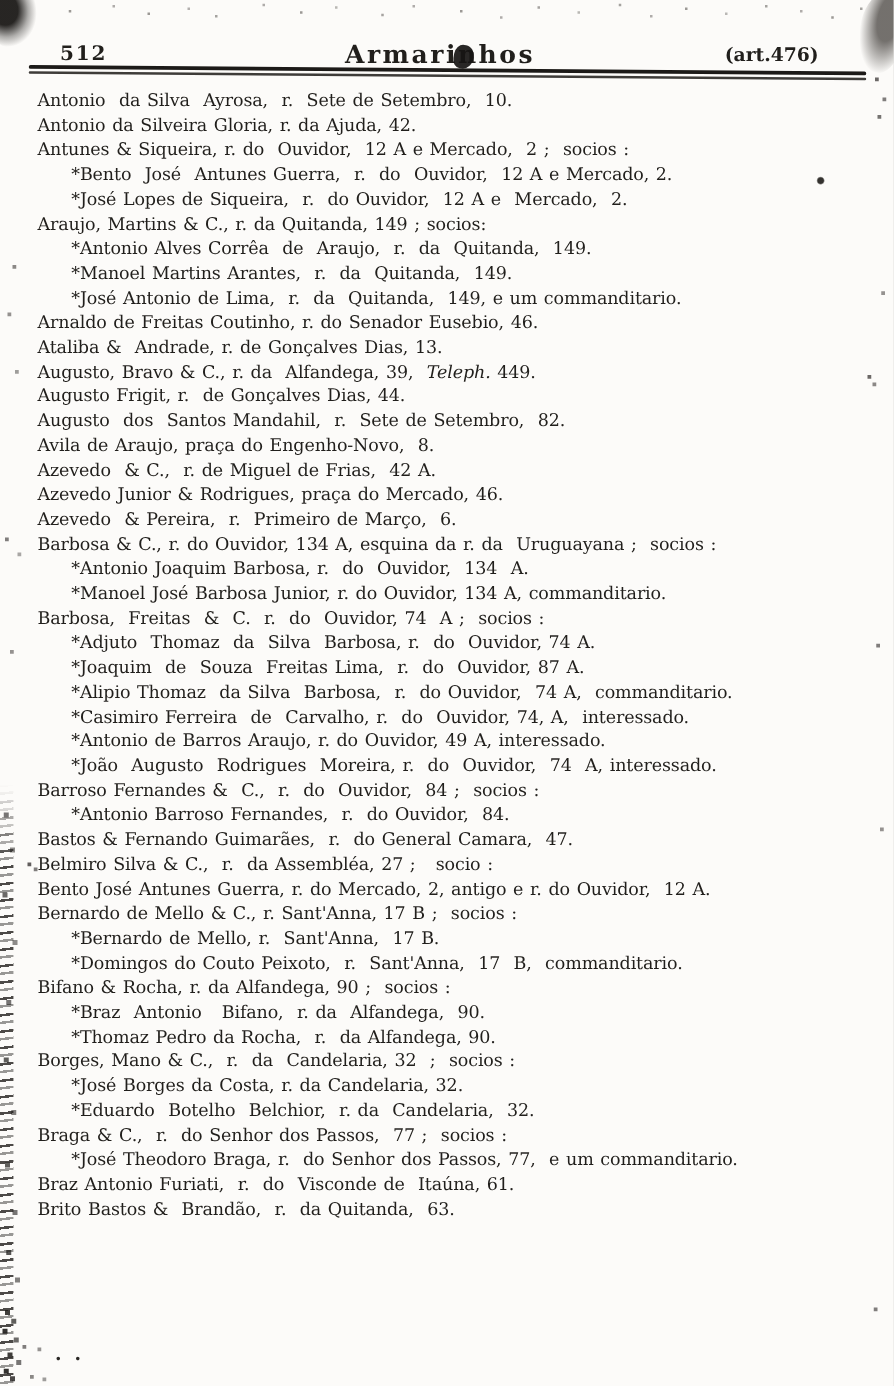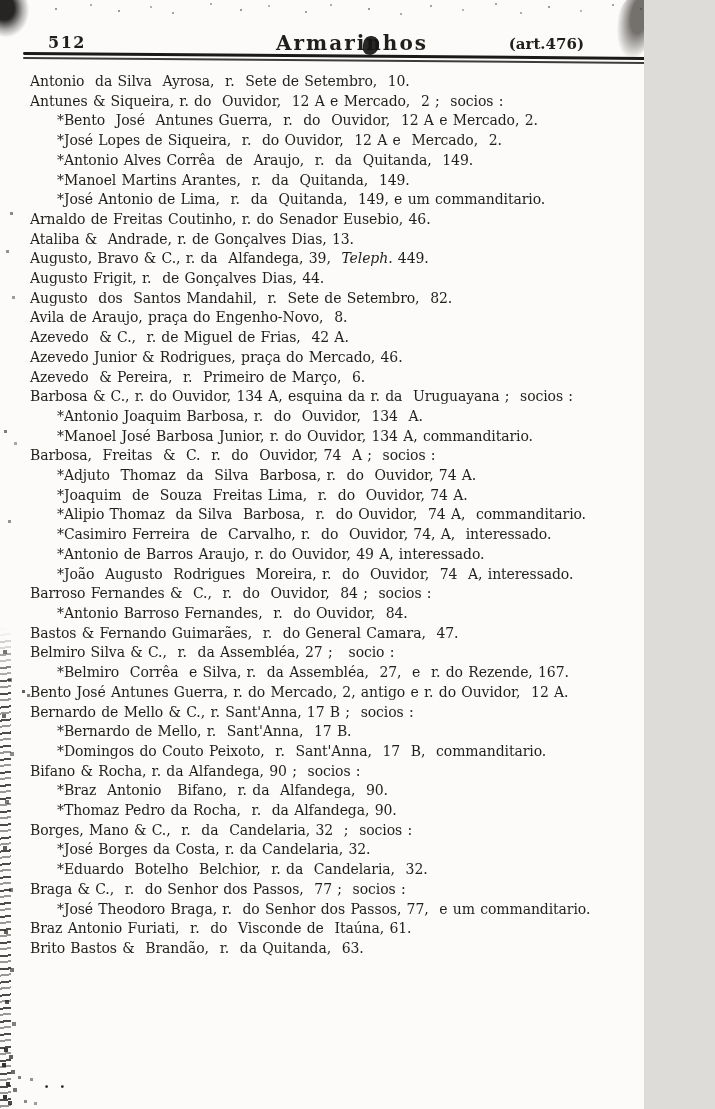--- a/index.html
+++ b/index.html
@@ -1,18 +1,18 @@
 <!DOCTYPE html>
 <html><head>
 <meta charset="utf-8">
 <style>
   html, body { margin: 0; padding: 0; background: #dddcd8; }
   .page {
     position: relative;
-    width: 644px; height: 1109px;
+    width: 715px; height: 1109px;
     margin: 0;
     background: #fcfbf9;
     overflow: hidden;
     font-family: "DejaVu Serif", "Liberation Serif", serif;
     color: #211f1c;
   }
 
   
   .page-number {
     position: absolute; left: 48px; top: 33px;
@@ -135,50 +135,51 @@
     <span class="title-blot"></span>
   </div>
   <div class="article-ref">(art.476)</div>
   <div class="header-rule">
     <div class="r1"></div>
     <div class="r2"></div>
   </div>
 
   <div class="entries" id="entries">
       <div class="entry">Antonio  da Silva  Ayrosa,  r.  Sete de Setembro,  10.</div>
+      <div class="entry">Antonio da Silveira Gloria, r. da Ajuda, 42.</div>
       <div class="entry">Antunes &amp; Siqueira, r. do  Ouvidor,  12 A e Mercado,  2 ;  socios :</div>
       <div class="entry indented">*Bento  José  Antunes Guerra,  r.  do  Ouvidor,  12 A e Mercado, 2.</div>
       <div class="entry indented">*José Lopes de Siqueira,  r.  do Ouvidor,  12 A e  Mercado,  2.</div>
+      <div class="entry">Araujo, Martins &amp; C., r. da Quitanda, 149 ; socios:</div>
       <div class="entry indented">*Antonio Alves Corrêa  de  Araujo,  r.  da  Quitanda,  149.</div>
       <div class="entry indented">*Manoel Martins Arantes,  r.  da  Quitanda,  149.</div>
       <div class="entry indented">*José Antonio de Lima,  r.  da  Quitanda,  149, e um commanditario.</div>
       <div class="entry">Arnaldo de Freitas Coutinho, r. do Senador Eusebio, 46.</div>
       <div class="entry">Ataliba &amp;  Andrade, r. de Gonçalves Dias, 13.</div>
       <div class="entry"><span>Augusto, Bravo &amp; C., r. da  Alfandega, 39,  </span><span class="ital">Teleph.</span><span> 449.</span></div>
       <div class="entry">Augusto Frigit, r.  de Gonçalves Dias, 44.</div>
       <div class="entry">Augusto  dos  Santos Mandahil,  r.  Sete de Setembro,  82.</div>
       <div class="entry">Avila de Araujo, praça do Engenho-Novo,  8.</div>
       <div class="entry">Azevedo  &amp; C.,  r. de Miguel de Frias,  42 A.</div>
       <div class="entry">Azevedo Junior &amp; Rodrigues, praça do Mercado, 46.</div>
       <div class="entry">Azevedo  &amp; Pereira,  r.  Primeiro de Março,  6.</div>
       <div class="entry">Barbosa &amp; C., r. do Ouvidor, 134 A, esquina da r. da  Uruguayana ;  socios :</div>
       <div class="entry indented">*Antonio Joaquim Barbosa, r.  do  Ouvidor,  134  A.</div>
       <div class="entry indented">*Manoel José Barbosa Junior, r. do Ouvidor, 134 A, commanditario.</div>
       <div class="entry">Barbosa,  Freitas  &amp;  C.  r.  do  Ouvidor, 74  A ;  socios :</div>
       <div class="entry indented">*Adjuto  Thomaz  da  Silva  Barbosa, r.  do  Ouvidor, 74 A.</div>
-      <div class="entry indented">*Joaquim  de  Souza  Freitas Lima,  r.  do  Ouvidor, 74 A.</div>
+      <div class="entry indented">*Joaquim  de  Souza  Freitas Lima,  r.  do  Ouvidor, 87 A.</div>
       <div class="entry indented">*Alipio Thomaz  da Silva  Barbosa,  r.  do Ouvidor,  74 A,  commanditario.</div>
       <div class="entry indented">*Casimiro Ferreira  de  Carvalho, r.  do  Ouvidor, 74, A,  interessado.</div>
       <div class="entry indented">*Antonio de Barros Araujo, r. do Ouvidor, 49 A, interessado.</div>
       <div class="entry indented">*João  Augusto  Rodrigues  Moreira, r.  do  Ouvidor,  74  A, interessado.</div>
       <div class="entry">Barroso Fernandes &amp;  C.,  r.  do  Ouvidor,  84 ;  socios :</div>
       <div class="entry indented">*Antonio Barroso Fernandes,  r.  do Ouvidor,  84.</div>
       <div class="entry">Bastos &amp; Fernando Guimarães,  r.  do General Camara,  47.</div>
       <div class="entry">Belmiro Silva &amp; C.,  r.  da Assembléa, 27 ;   socio :</div>
-      <div class="entry indented">*Belmiro  Corrêa  e Silva, r.  da Assembléa,  27,  e  r. do Rezende, 167.</div>
       <div class="entry">Bento José Antunes Guerra, r. do Mercado, 2, antigo e r. do Ouvidor,  12 A.</div>
       <div class="entry">Bernardo de Mello &amp; C., r. Sant'Anna, 17 B ;  socios :</div>
       <div class="entry indented">*Bernardo de Mello, r.  Sant'Anna,  17 B.</div>
       <div class="entry indented">*Domingos do Couto Peixoto,  r.  Sant'Anna,  17  B,  commanditario.</div>
       <div class="entry">Bifano &amp; Rocha, r. da Alfandega, 90 ;  socios :</div>
       <div class="entry indented">*Braz  Antonio   Bifano,  r. da  Alfandega,  90.</div>
       <div class="entry indented">*Thomaz Pedro da Rocha,  r.  da Alfandega, 90.</div>
       <div class="entry">Borges, Mano &amp; C.,  r.  da  Candelaria, 32  ;  socios :</div>
       <div class="entry indented">*José Borges da Costa, r. da Candelaria, 32.</div>
       <div class="entry indented">*Eduardo  Botelho  Belchior,  r. da  Candelaria,  32.</div>

